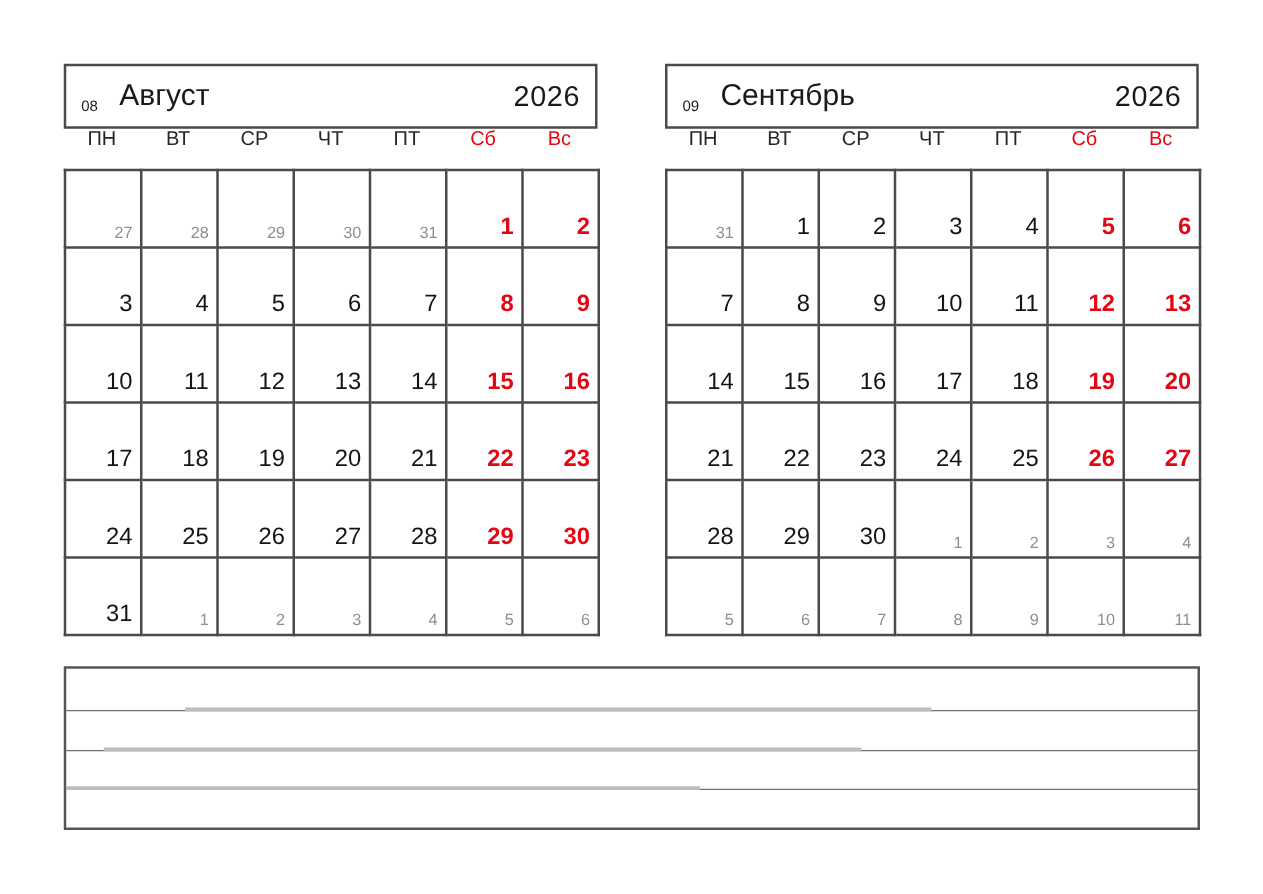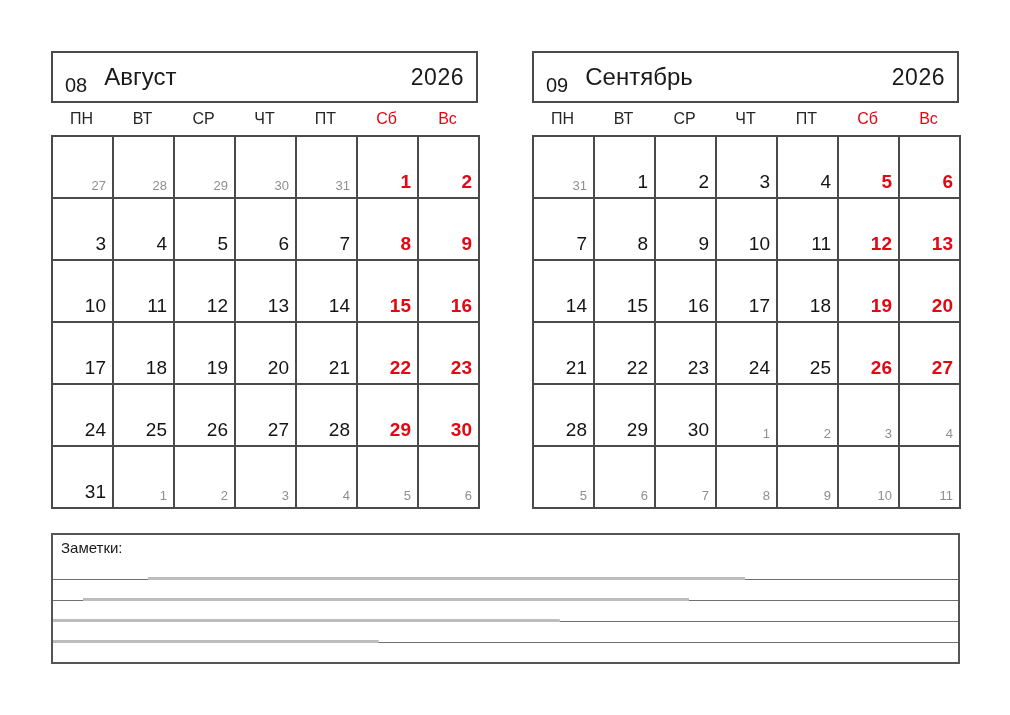--- a/index.html
+++ b/index.html
@@ -9,25 +9,25 @@
     --red:#e30613;--gray:#8f8f8f;--border:#4a4a4a;--ink:#1a1a1a;
   }
   .calendar{position:absolute;top:51px;width:427px;}
   .cal-aug{left:51px;}
   .cal-sep{left:532px;}
 
   .cal-header{
     box-sizing:border-box;height:52px;border:2px solid var(--border);
     display:flex;align-items:center;padding:0 12px;background:#fff;
   }
-  .cal-num{font-size:20px;color:var(--ink);margin-top:16px;}
+  .cal-num{font-size:12px;color:var(--ink);margin-top:16px;}
   .cal-month{font-size:24px;color:var(--ink);margin-left:17px;}
   .cal-year{font-size:23px;color:var(--ink);margin-left:auto;letter-spacing:0.5px;}
 
-  .weekday-row{height:32px;display:flex;align-items:center;}
+  .weekday-row{height:32px;display:flex;}
   .wd{
     width:61px;text-align:center;font-size:16px;color:#262626;flex:0 0 61px;
   }
   .wd.weekend{color:var(--red);}
 
   table.grid{
     border-collapse:collapse;table-layout:fixed;
     width:427px;height:374px;background:#fff;border-radius:11px;
   }
   table.grid td{
@@ -207,20 +207,17 @@
           <td class="adj">8</td>
           <td class="adj">9</td>
           <td class="adj">10</td>
           <td class="adj">11</td>
         </tr>
       </tbody>
   </table>
 </div>
 
 <div class="notes">
-  <div class="note-row">
-    <span class="notes-label">Заметки:</span>
-  </div>
   <div class="note-row"></div>
   <div class="note-row"></div>
   <div class="note-row"></div>
   <div class="note-row"></div>
 </div>
 
 </body></html>

